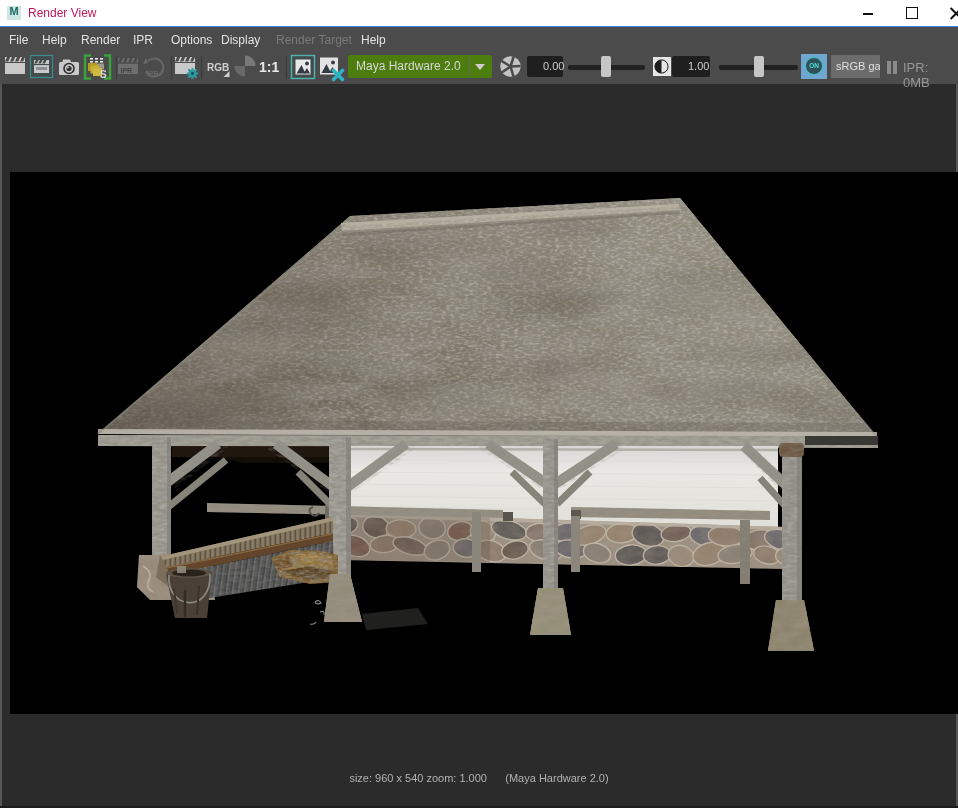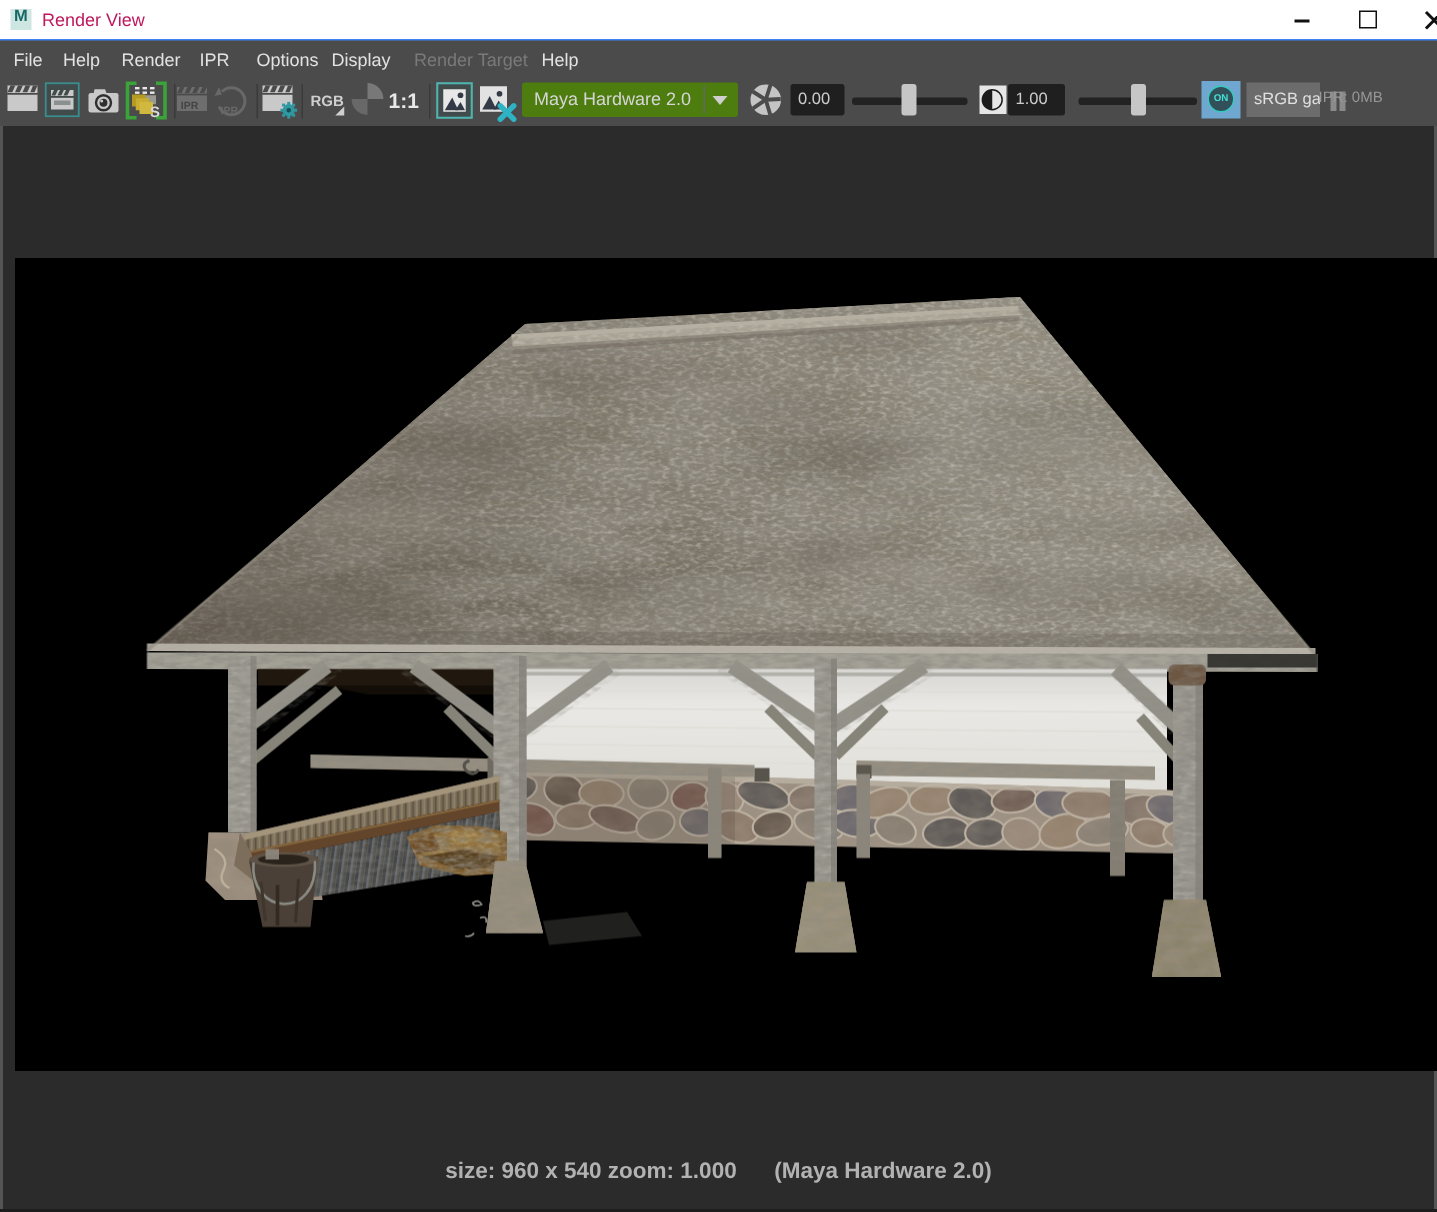--- a/index.html
+++ b/index.html
@@ -14,27 +14,27 @@
   .maxim{position:absolute;right:40px;top:7px;width:10px;height:10px;border:1.4px solid #111;}
   .closex{position:absolute;right:-4px;top:7px;width:12px;height:12px;}
   .closex:before,.closex:after{content:"";position:absolute;left:5px;top:-1px;width:1.5px;height:15px;background:#111;}
   .closex:before{transform:rotate(45deg);}
   .closex:after{transform:rotate(-45deg);}
   
   .menubar{position:absolute;left:0;top:26px;width:958px;height:26px;background:#4b4b4b;border-top:1px solid #3b82f6;box-sizing:border-box;}
   .menubar span{position:absolute;top:6px;font-size:12px;color:#e2e2e2;}
   
   .toolbar{position:absolute;left:0;top:52px;width:958px;height:32px;background:#4b4b4b;}
-  .field{position:absolute;top:4px;height:21px;background:#1f1f1f;border-radius:2px;color:#cccccc;font-size:11px;line-height:21px;padding-left:5px;box-sizing:border-box;}
+  .field{position:absolute;top:4px;height:21px;background:#1f1f1f;border-radius:2px;color:#cccccc;font-size:11px;line-height:21px;padding-left:16px;box-sizing:border-box;}
   .dropdown{position:absolute;left:348px;top:3px;width:144px;height:23px;background:#4d7c0f;border-radius:2px;color:#d6d6d6;font-size:12px;line-height:23px;}
   .sep{position:absolute;top:4px;width:1px;height:23px;background:#3a3a3a;}
   
   .canvasarea{position:absolute;left:0;top:84px;width:958px;height:724px;background:#2b2b2b;border-left:2px solid #555555;border-right:2px solid #555555;box-sizing:border-box;}
   .render{position:absolute;left:10px;top:172px;width:948px;height:542px;background:#000;}
-  .status1{position:absolute;left:0;top:772px;width:958px;text-align:center;font-size:15px;font-weight:bold;color:#b2b2b2;}
+  .status1{position:absolute;left:0;top:772px;width:958px;text-align:center;font-size:11px;font-weight:normal;color:#b2b2b2;}
   .status2{position:absolute;left:0;top:789px;width:958px;text-align:center;font-size:11px;font-weight:bold;color:#b2b2b2;}
   .botline{position:absolute;left:0;top:806px;width:958px;height:2px;background:#1d1d1d;}
 </style>
 </head>
 <body>
 <div class="win">
   <div class="canvasarea"></div>
   <div class="titlebar">
     <div class="mayaicon">
         <span>M</span>
@@ -200,21 +200,21 @@
     <div style="position:absolute;left:601px;top:4px;width:10px;height:21px;background:#c6c6c6;border-radius:2px"></div>
     <div style="position:absolute;left:719px;top:13px;width:79px;height:5px;background:#222;border-radius:2px"></div>
     <div style="position:absolute;left:754px;top:4px;width:10px;height:21px;background:#c6c6c6;border-radius:2px"></div>
 
     <div style="position:absolute;left:801px;top:2px;width:26px;height:25px;background:#6fa7d0;">
       <div style="position:absolute;left:4px;top:3px;width:16px;height:16px;border-radius:50%;background:#31505a;border:1.5px solid #39c9c0;color:#45e0d2;font-size:6.5px;font-weight:bold;text-align:center;line-height:16px;">ON</div>
     </div>
     <div style="position:absolute;left:831px;top:3px;width:49px;height:23px;background:#6c6c6c;color:#e0e0e0;font-size:11px;line-height:23px;padding-left:5px;box-sizing:border-box;white-space:nowrap;overflow:hidden;">sRGB gam</div>
     <div style="position:absolute;left:887px;top:9px;width:4px;height:13px;background:#8a8a8a"></div>
     <div style="position:absolute;left:893px;top:9px;width:4px;height:13px;background:#8a8a8a"></div>
-    <div style="position:absolute;left:879px;top:8px;font-size:10px;color:#979797;">IPR: 0MB</div>
+    <div style="position:absolute;left:903px;top:8px;font-size:13px;color:#979797;">IPR: 0MB</div>
   </div>
   <div class="render" id="renderbox">
   <svg width="948" height="542" viewBox="0 0 948 542">
     <defs>
       <filter id="nzd" x="-2%" y="-2%" width="104%" height="104%">
         <feTurbulence type="fractalNoise" baseFrequency="0.012 0.045" numOctaves="5" seed="11"></feTurbulence>
         <feColorMatrix type="matrix" values="0 0 0 0 0.29, 0 0 0 0 0.27, 0 0 0 0 0.23, 0 0 0 3.2 -1.0"></feColorMatrix>
         <feComposite operator="in" in2="SourceAlpha"></feComposite>
       </filter>
       <filter id="nzm" x="-2%" y="-2%" width="104%" height="104%">

